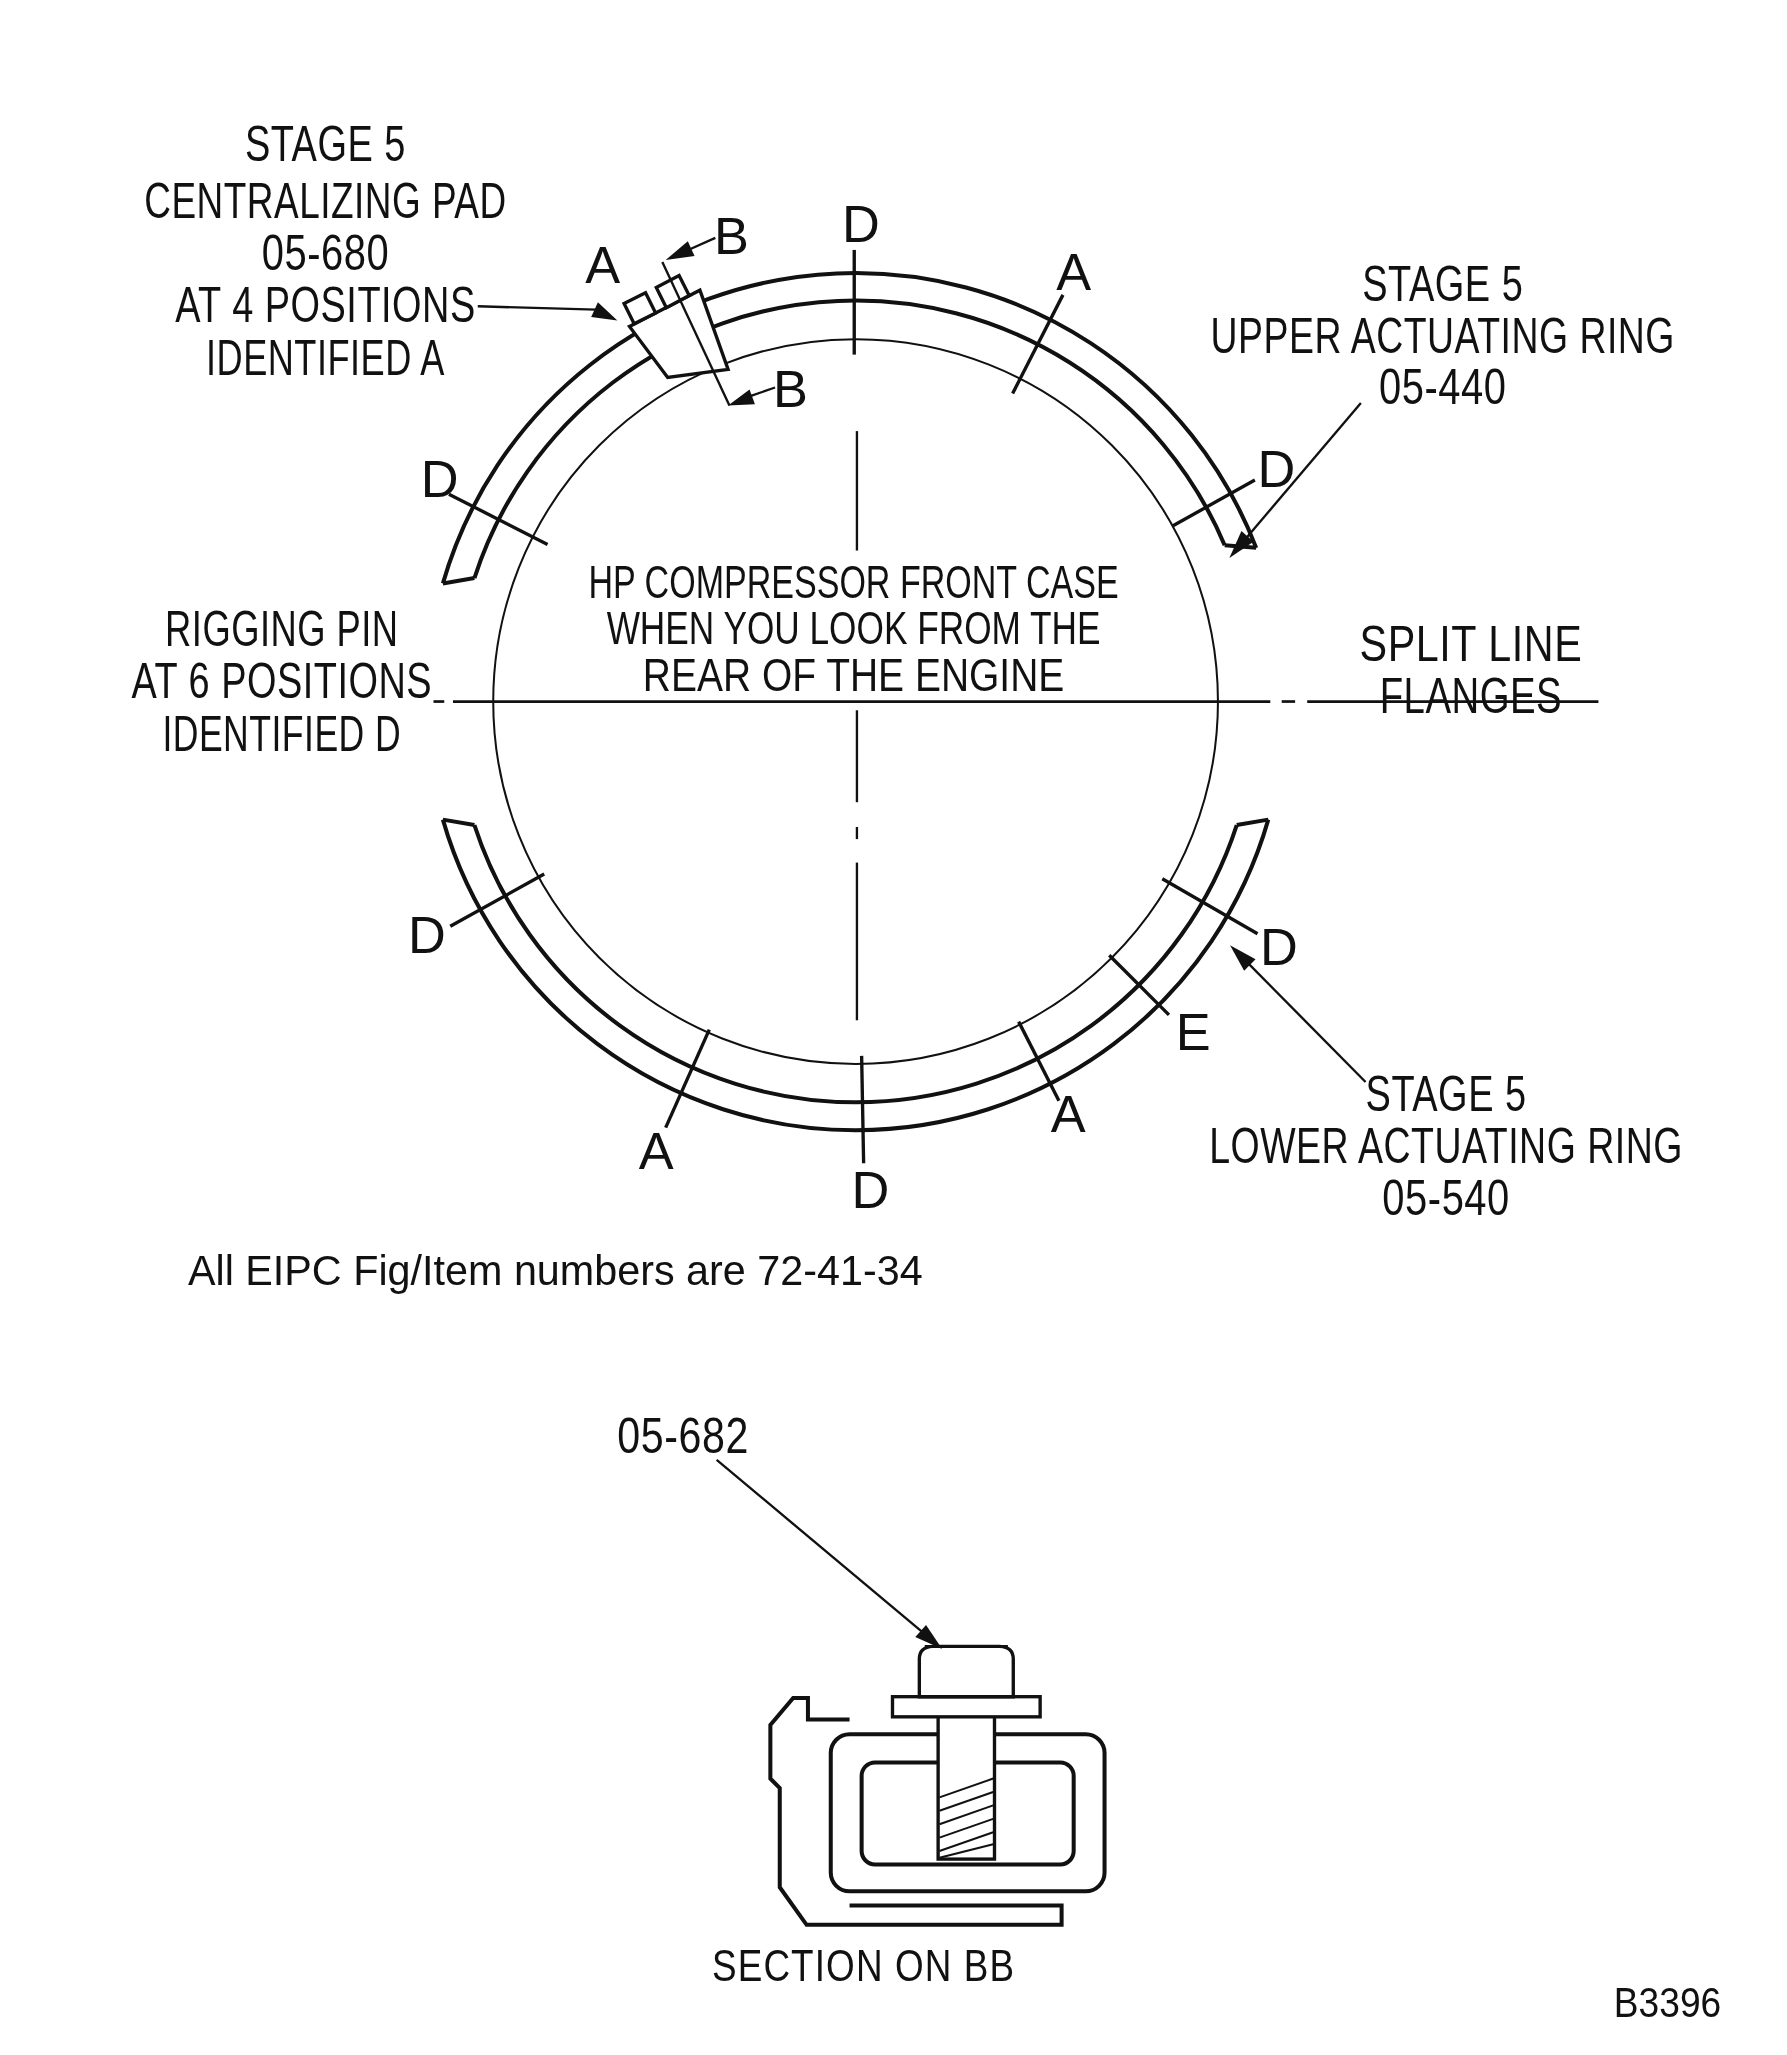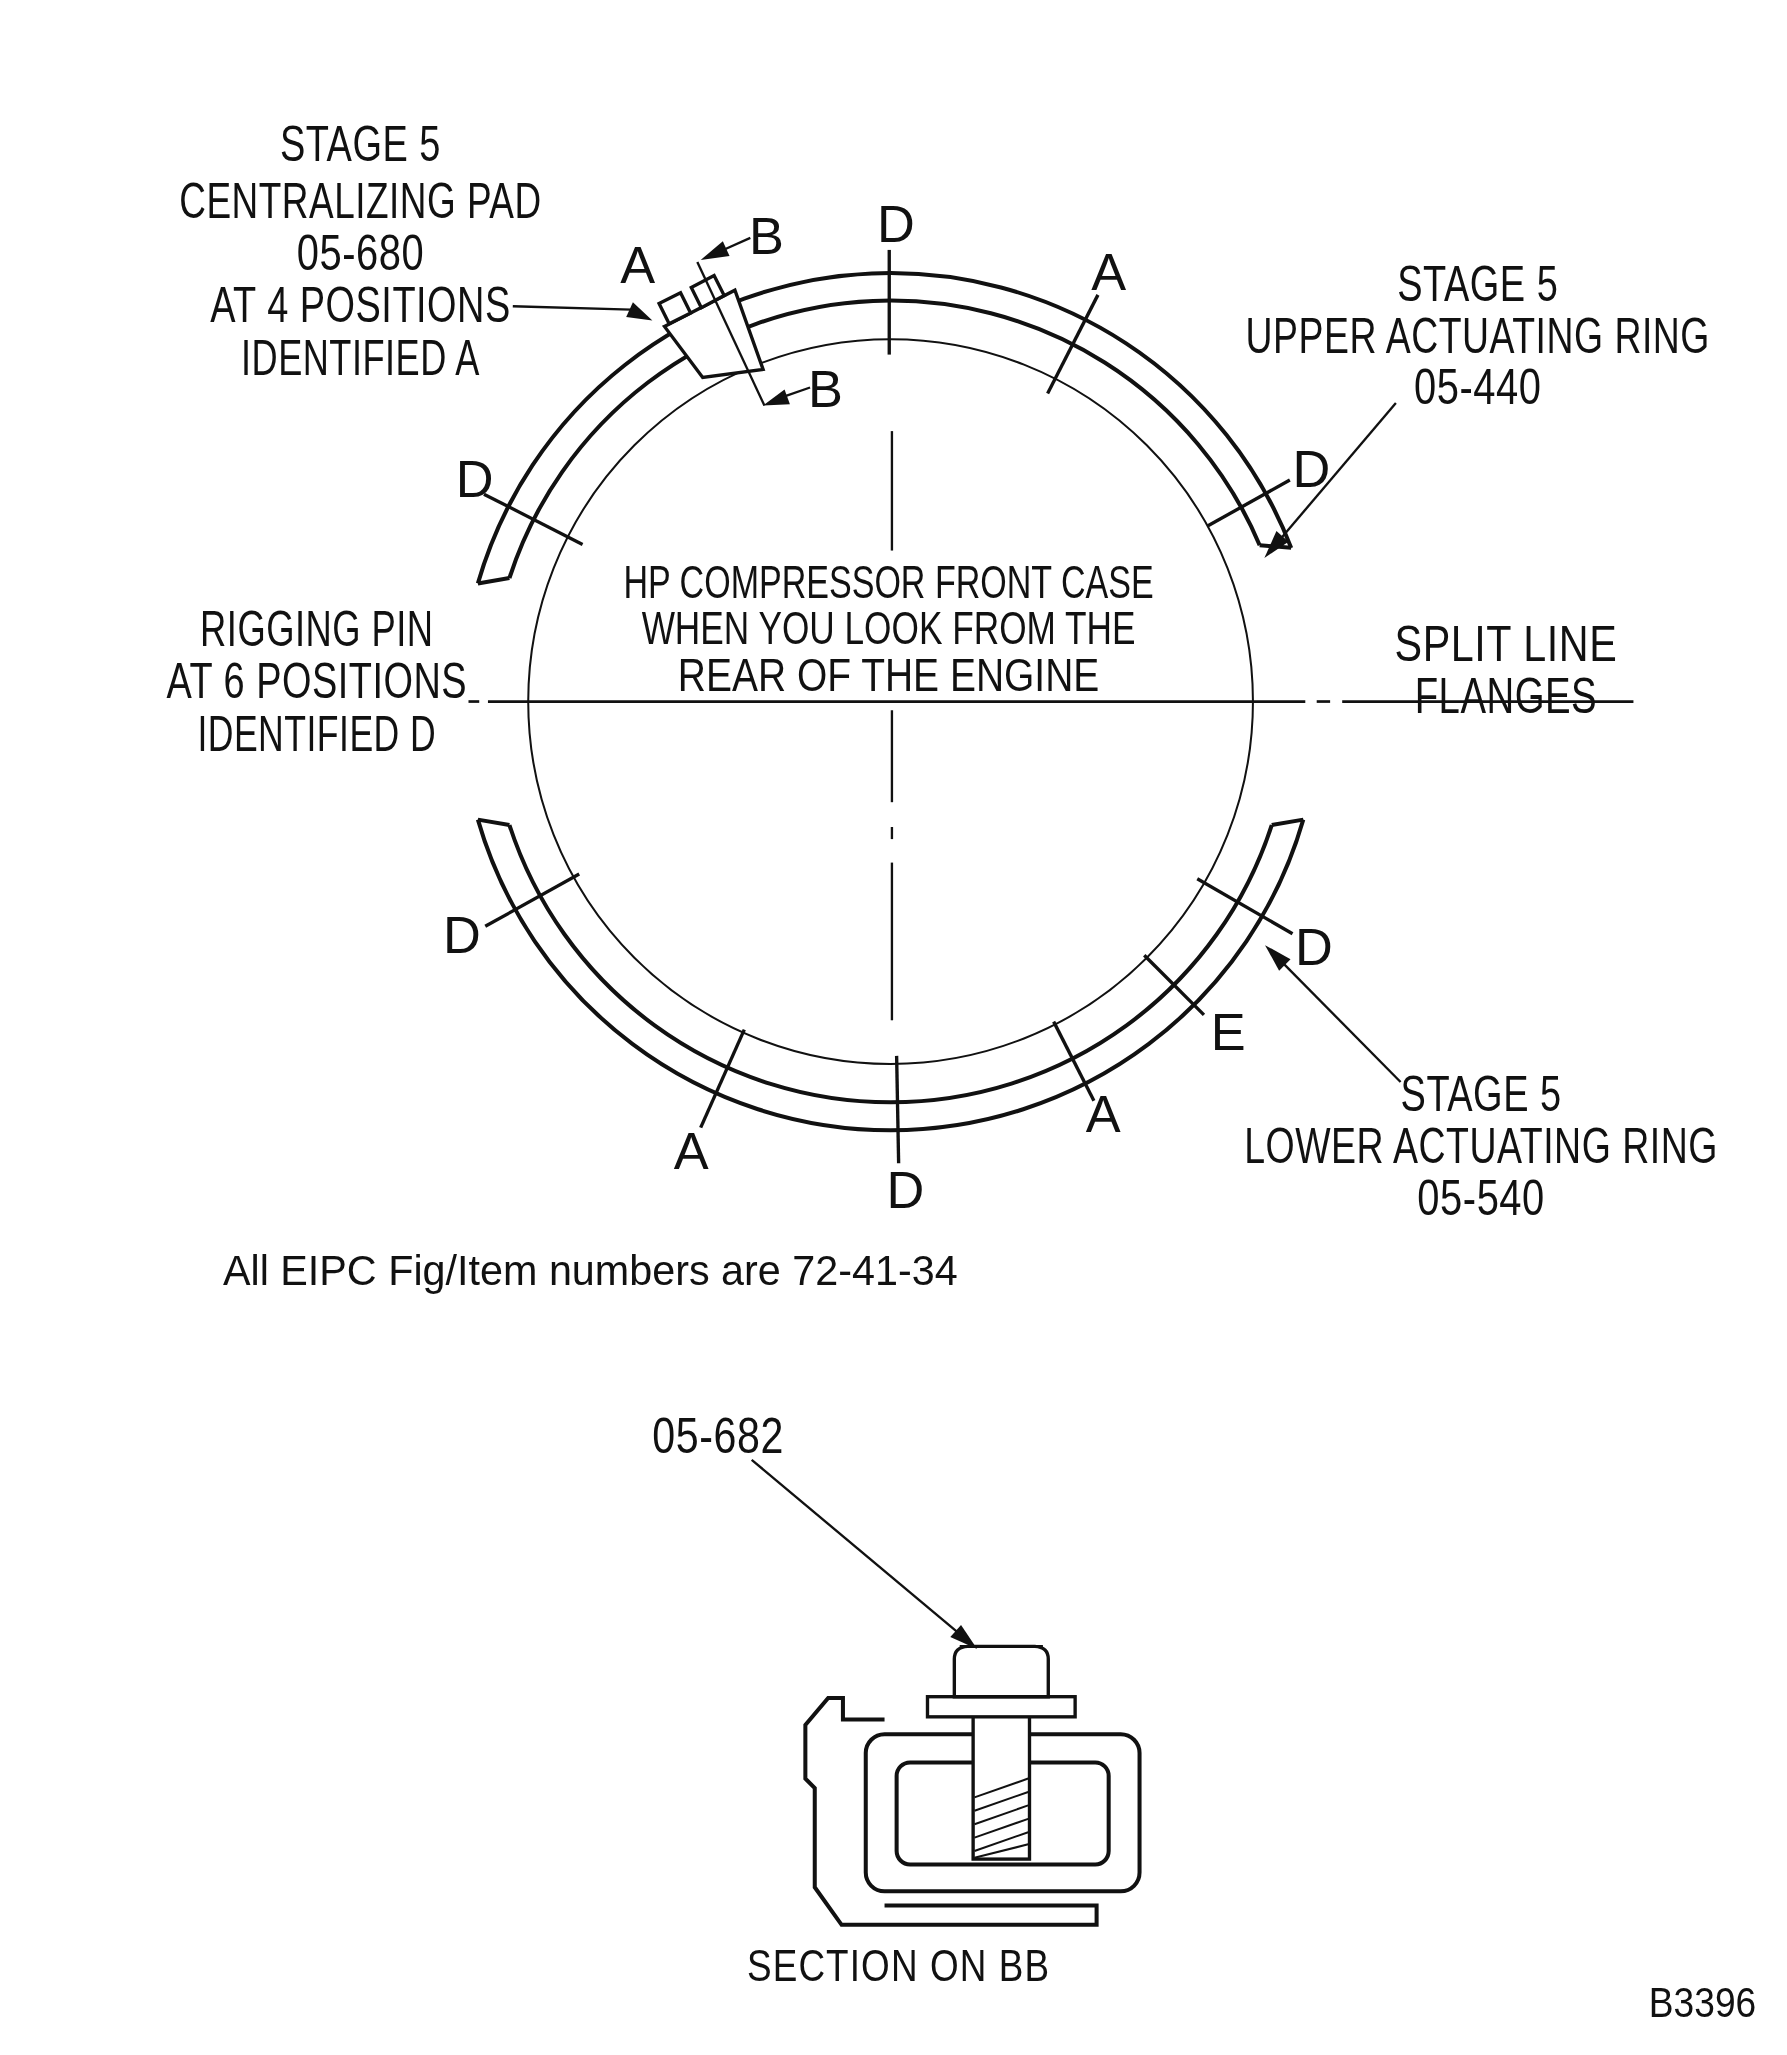--- a/index.html
+++ b/index.html
@@ -1,16 +1,16 @@
 <!DOCTYPE html>
 <html style="font-size:10.7px"><head>
 <meta charset="utf-8">
 <style>
   html,body{margin:0;padding:0;background:#ffffff;}
-  .page{width:1470px;height:2056px;background:#ffffff;position:relative;padding-left:35px;}
+  .page{width:1470px;height:2056px;background:#ffffff;position:relative;}
   svg{display:block;}
   text{font-family:"Liberation Sans",sans-serif;fill:#111111;}
   .blk{font-size:74px;letter-spacing:1px;}
   .ctr{font-size:70px;}
   .mk{font-size:78px;}
   .note{font-size:62px;}
   .sec{font-size:66px;letter-spacing:2px;}
   .ref{font-size:62px;}
   .ln{stroke:#111111;fill:none;}
   .thick{stroke-width:6;}

